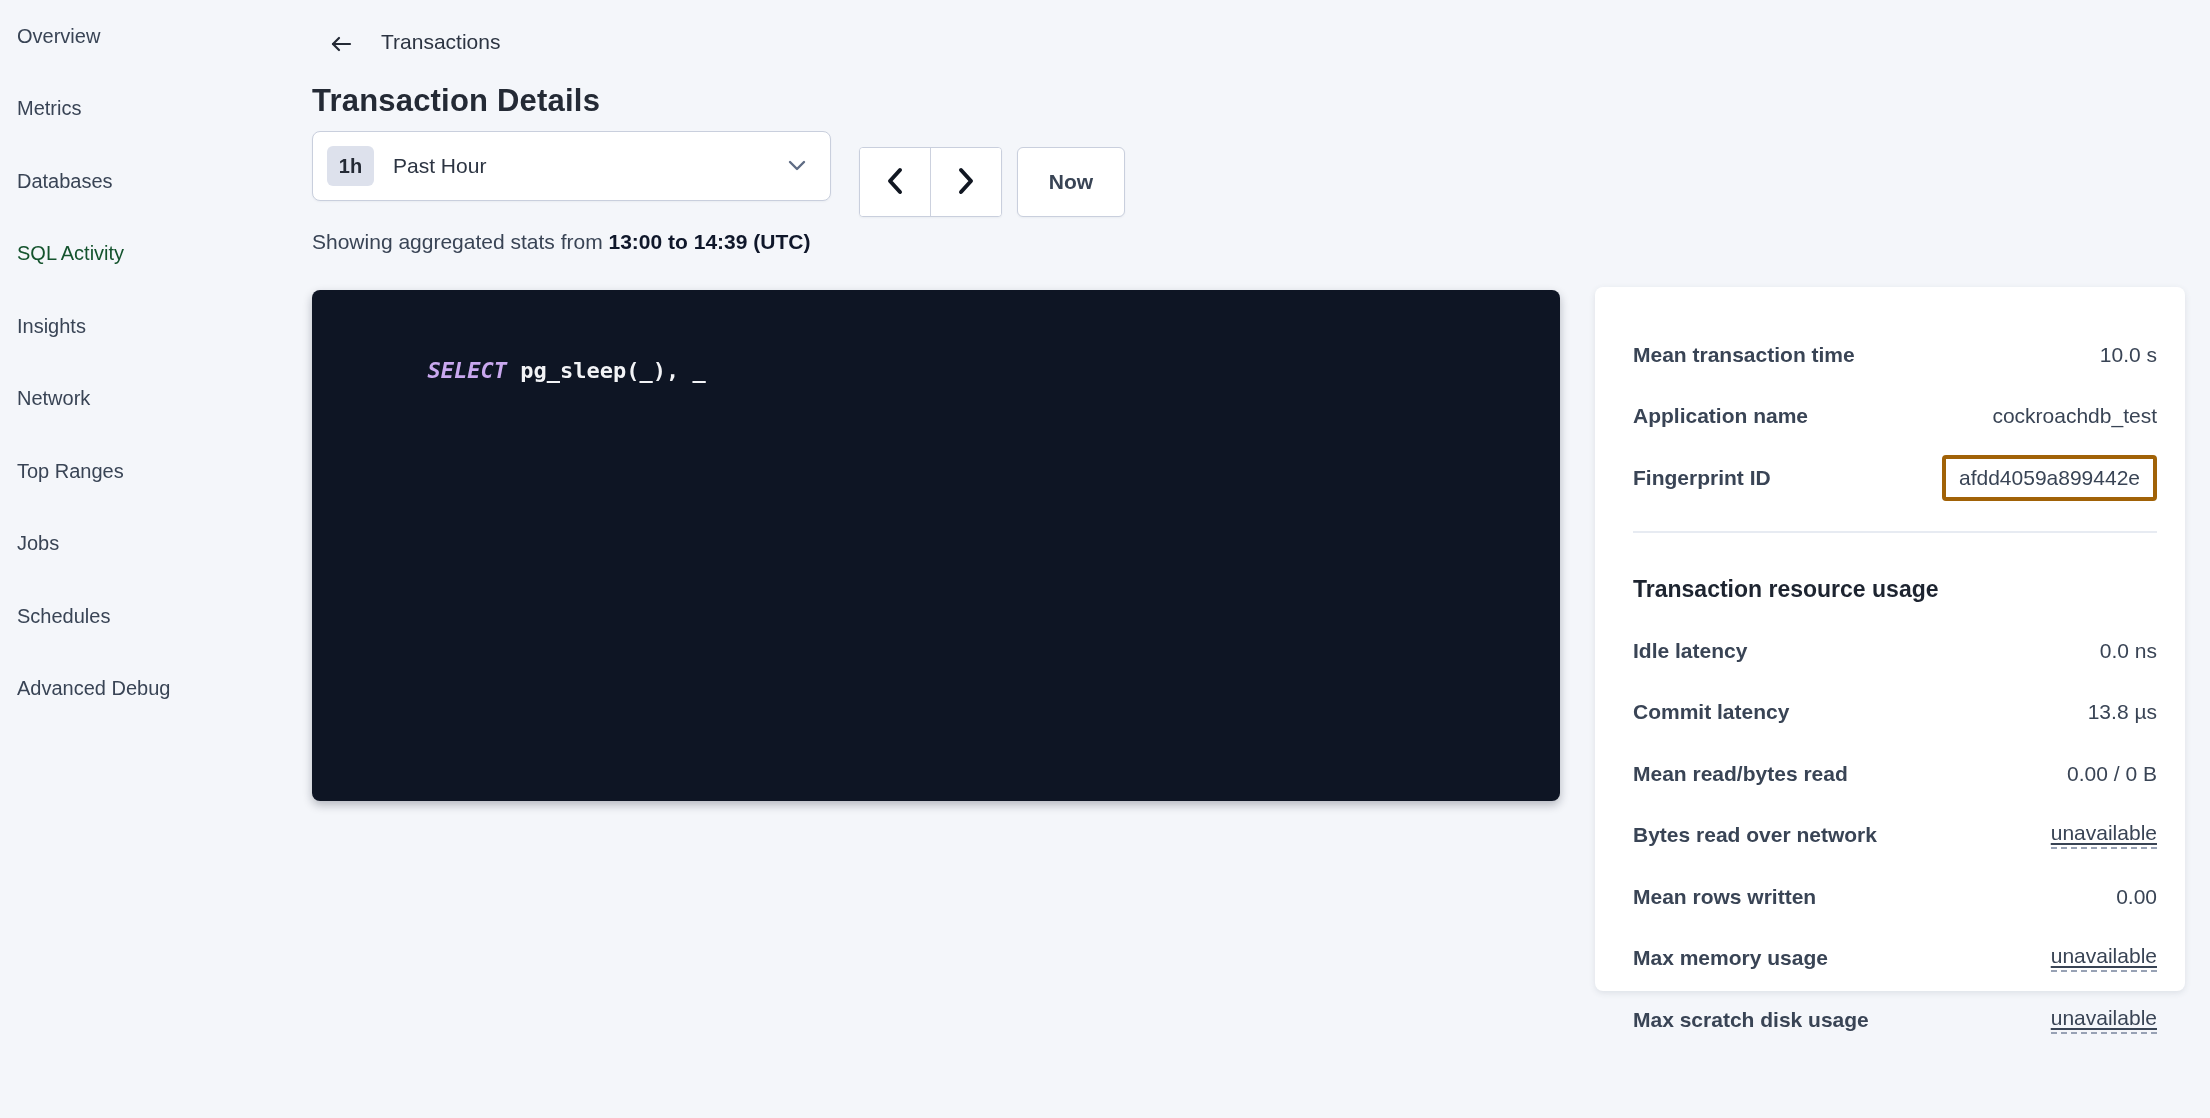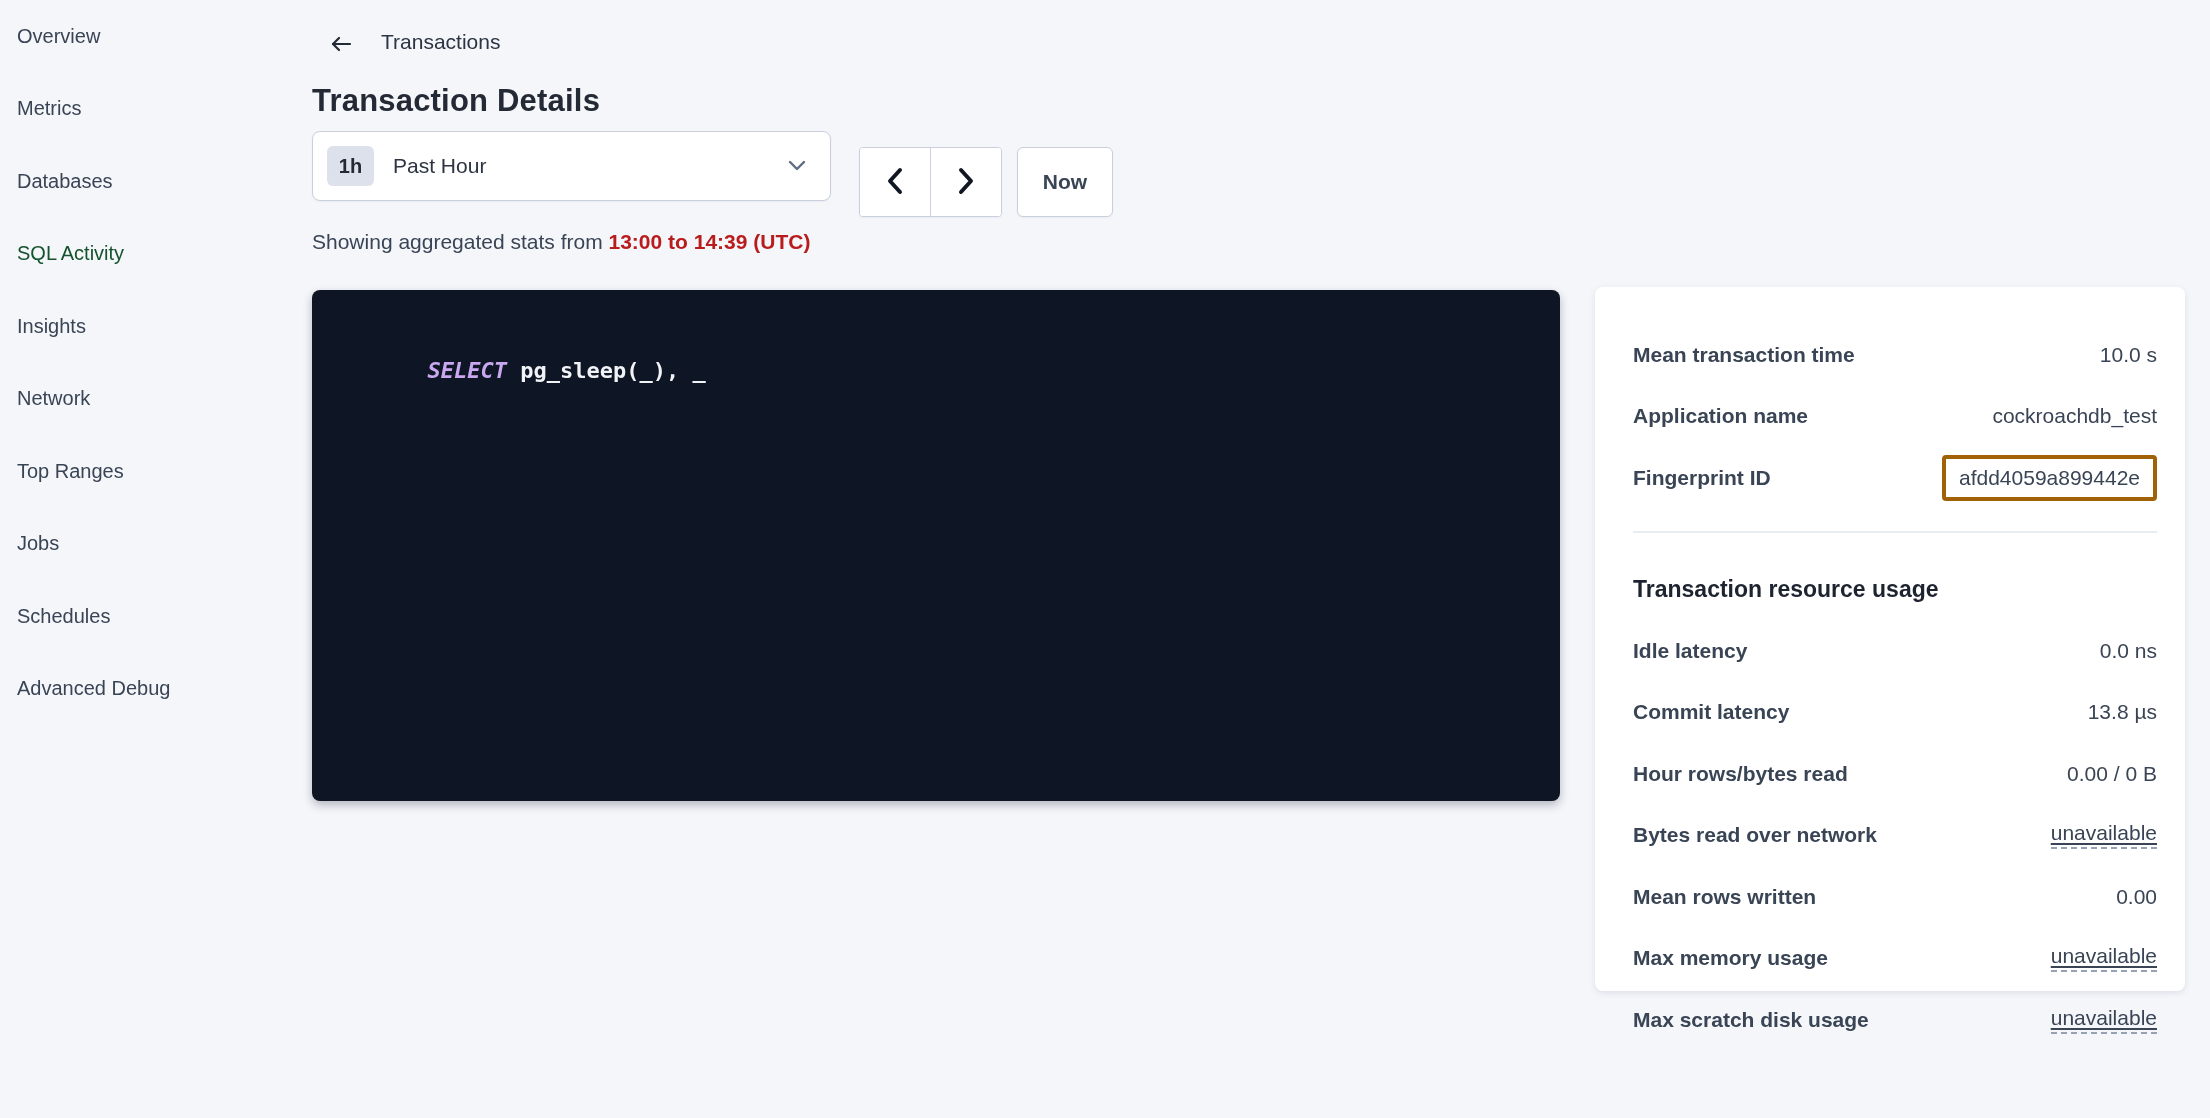--- a/index.html
+++ b/index.html
@@ -50,33 +50,33 @@
   .arrow-group {
     position:absolute; left:859px; top:147px; width:143px; height:70px;
     background:#fff; border:1px solid #c9cfdd; border-radius:4px;
     display:flex; overflow:hidden;
     box-shadow:0 1px 2px rgba(40,50,70,.05);
   }
   .arrow-btn { flex:1; display:flex; align-items:center; justify-content:center; cursor:pointer; background:#fff; border:none; }
   .arrow-btn + .arrow-btn { border-left:1px solid #ccd1de; }
 
   .now-btn {
-    position:absolute; left:1017px; top:147px; width:96px; height:70px;
+    position:absolute; left:1017px; top:147px; width:108px; height:70px;
     background:#fff; border:1px solid #c9cfdd; border-radius:6px;
     font-family:"Liberation Sans", sans-serif;
     font-size:21px; font-weight:700; color:#394455; cursor:pointer;
     display:flex; align-items:center; justify-content:center;
     box-shadow:0 1px 2px rgba(40,50,70,.05);
   }
 
   .status-line {
     position:absolute; left:312px; top:230px;
     font-size:21px; color:#394455;
   }
-  .status-line b { color:#b91c1c; font-weight:700; }
+  .status-line b { color:#0f172a; font-weight:700; }
 
   
   .code-block {
     position:absolute; left:312px; top:290px; width:1248px; height:511px;
     background:#0e1524; border-radius:8px;
     padding:42px 30px 0 36px;
     box-shadow:0 4px 10px rgba(13,21,38,.28);
   }
   .code-line {
     font-family:"DejaVu Sans Mono", "Liberation Mono", monospace;
@@ -209,21 +209,21 @@
       <span class="dlabel">Idle latency</span>
       <span class="dvalue">0.0 ns</span>
     </div>
 
     <div class="drow">
       <span class="dlabel">Commit latency</span>
       <span class="dvalue">13.8 µs</span>
     </div>
 
     <div class="drow">
-      <span class="dlabel">Hour rows/bytes read</span>
+      <span class="dlabel">Mean read/bytes read</span>
       <span class="dvalue">0.00 / 0 B</span>
     </div>
 
     <div class="drow">
       <span class="dlabel">Bytes read over network</span>
       <span class="dvalue unavail">unavailable</span>
     </div>
 
     <div class="drow">
       <span class="dlabel">Mean rows written</span>

